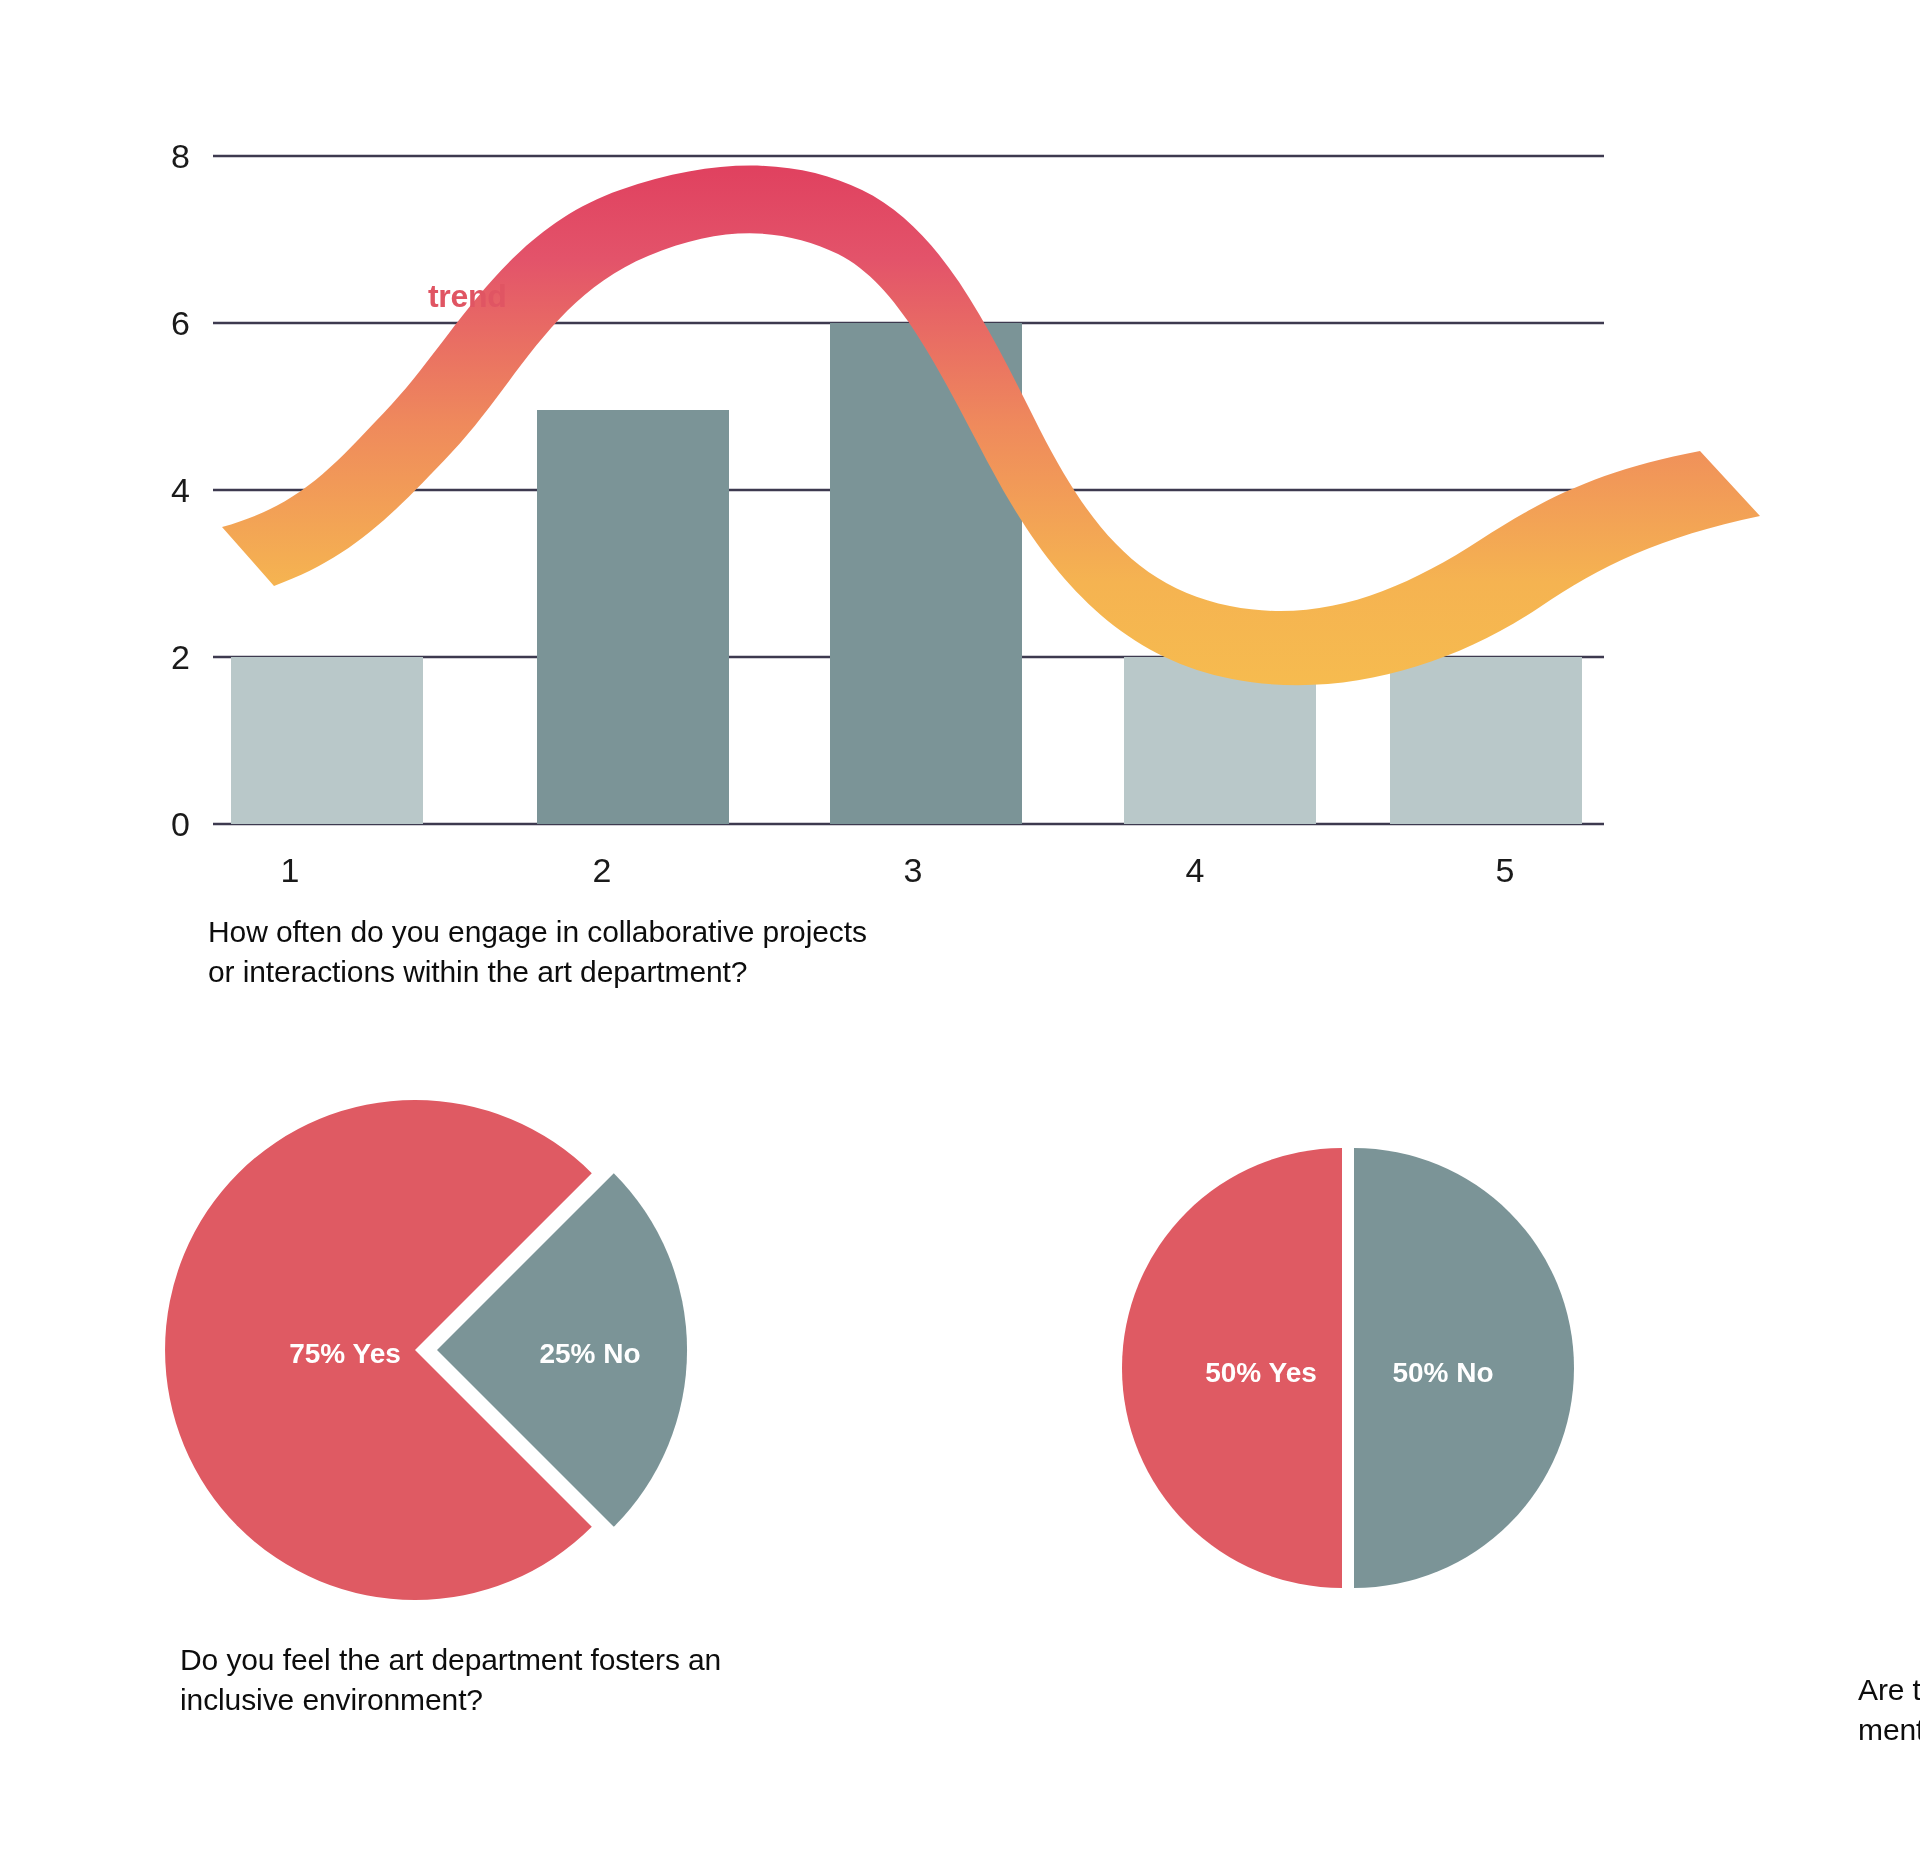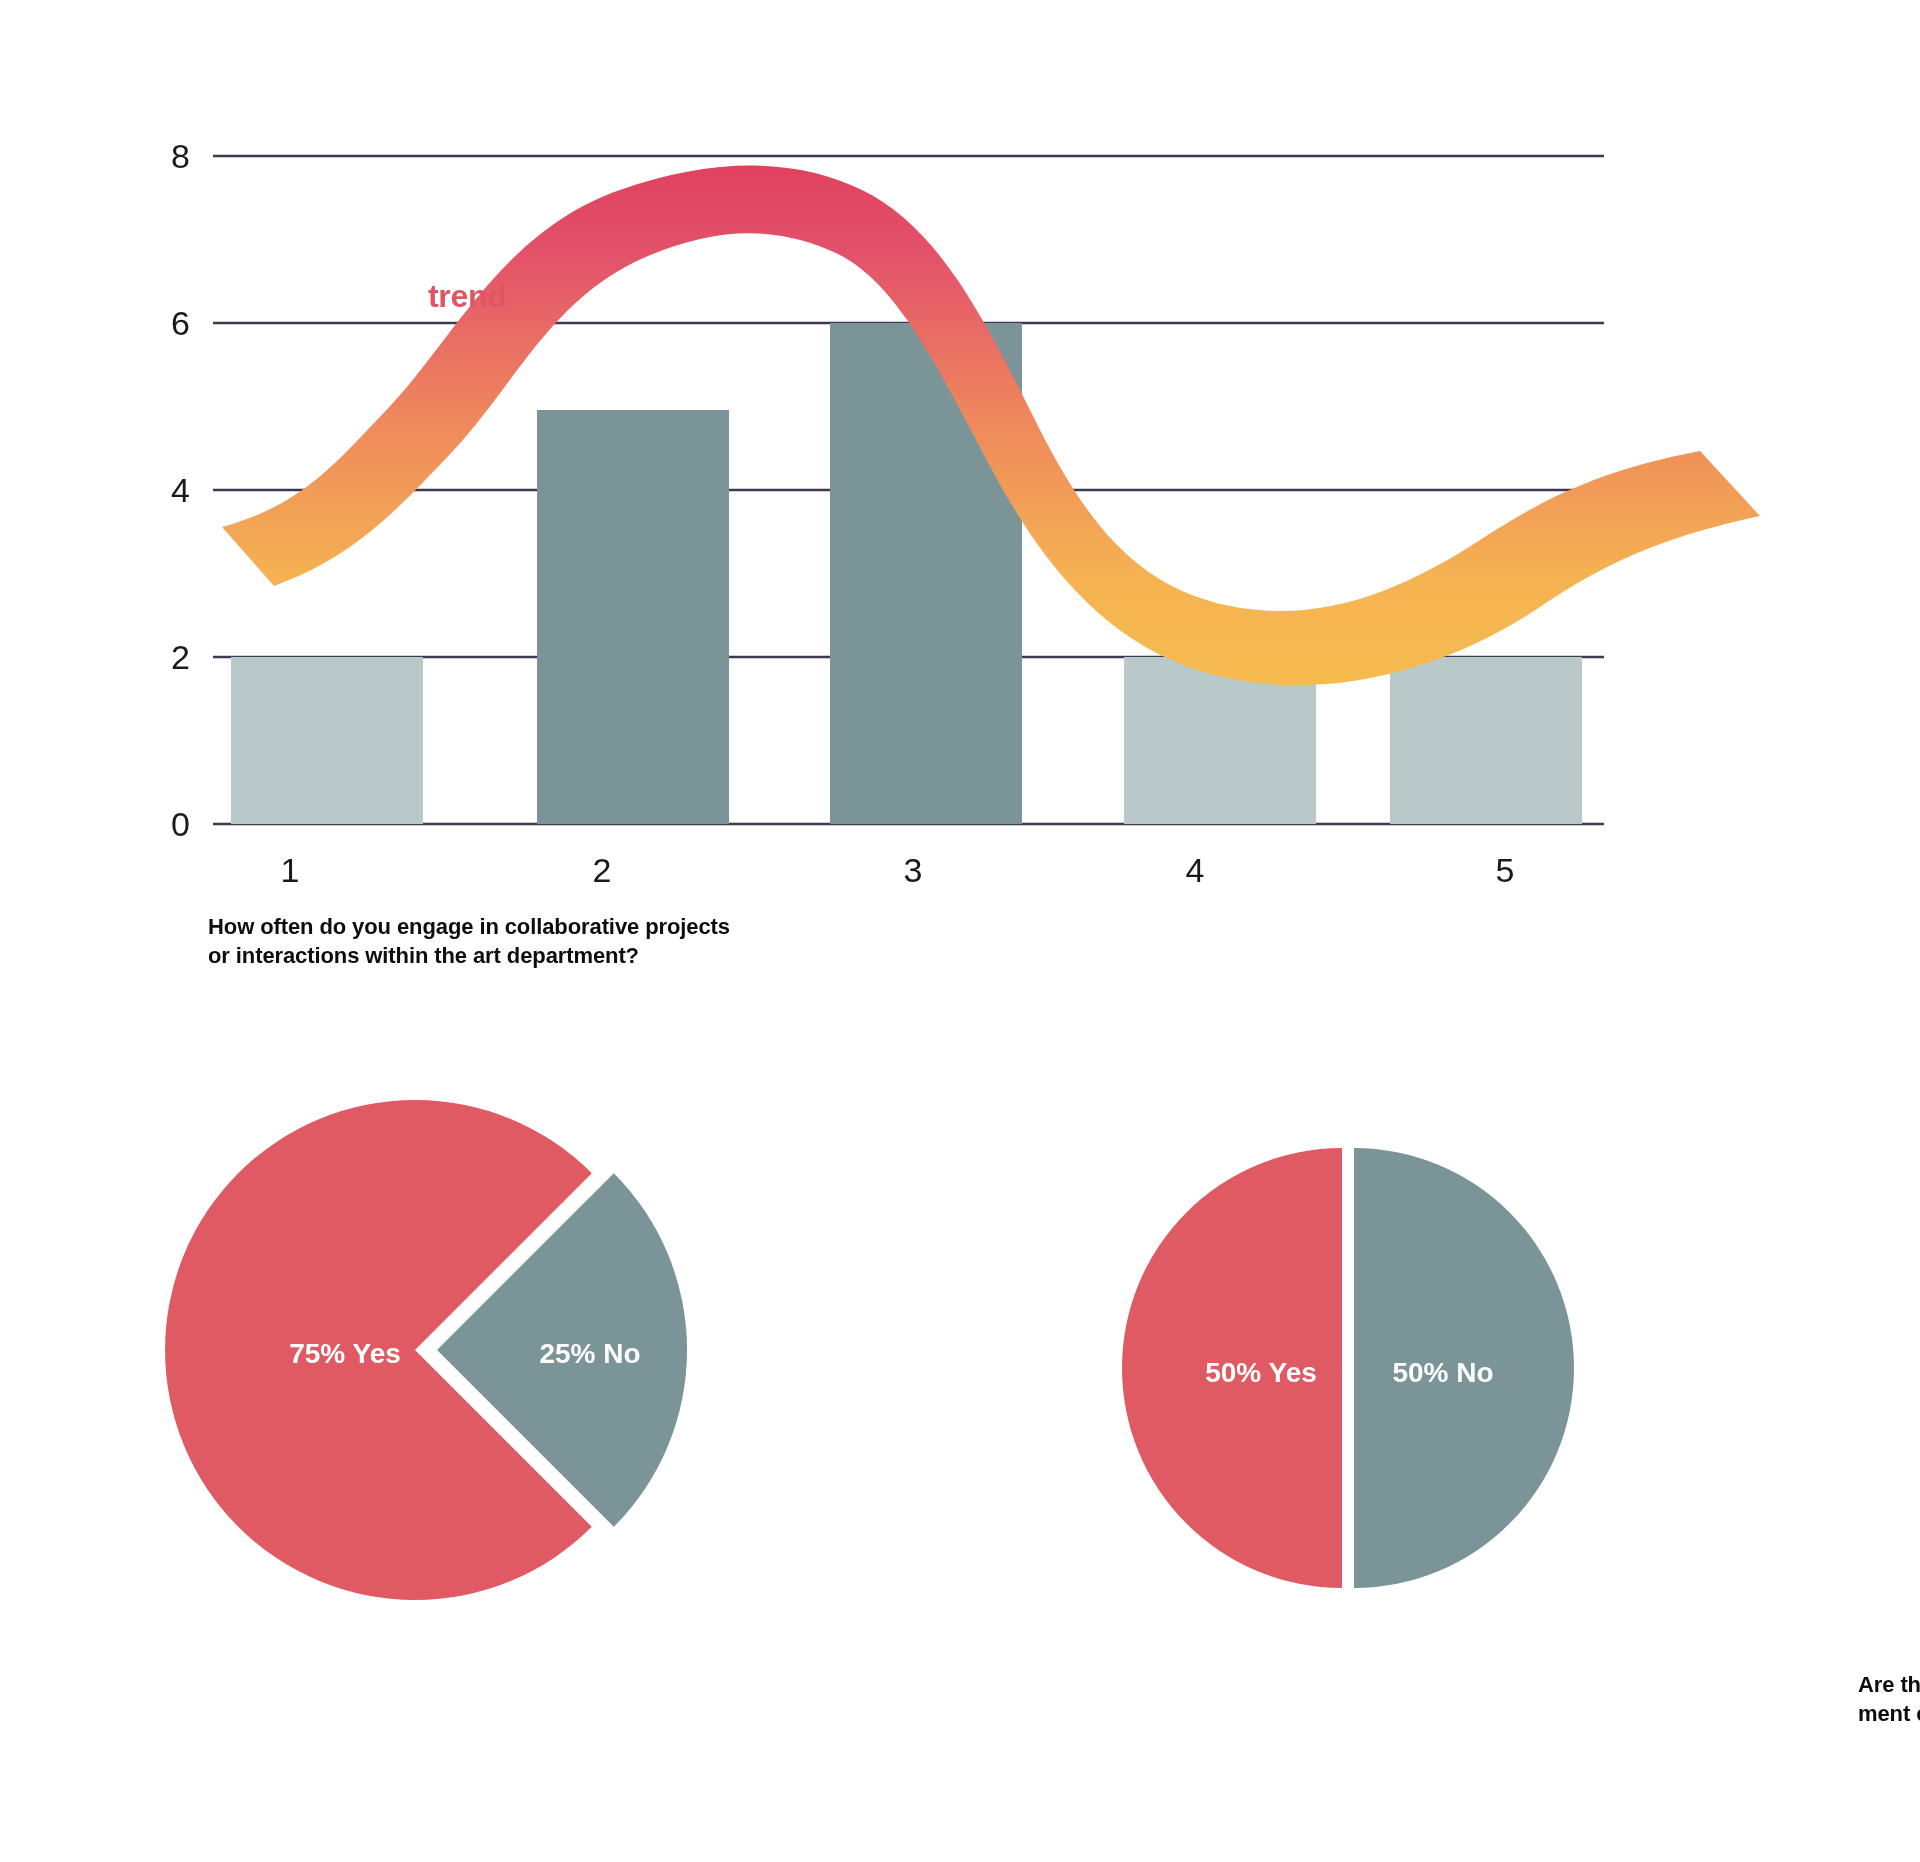--- a/index.html
+++ b/index.html
@@ -33,26 +33,25 @@
   }
 
   .barchart-svg {
     position: absolute;
     left: 0;
     top: 0;
   }
 
   .caption {
     font-family: "Liberation Sans", sans-serif;
-    font-size: 22px;
+    font-size: 30px;
     line-height: 1.33;
     color: #0d0d0d;
     letter-spacing: -0.1px;
     white-space: pre-line;
-    font-weight: bold;
   }
 
   .caption-bar {
     position: absolute;
     left: 208px;
     top: 912px;
     width: 860px;
   }
 
   
@@ -205,20 +204,22 @@
 
       <path fill="#df5a63" d="M 265,270 L 441.8,93.2 A 250,250 0 1 0 441.8,446.8 Z"></path>
 
       <g transform="translate(22,0)">
         <path fill="#7b9497" d="M 265,270 L 441.8,446.8 A 250,250 0 0 0 441.8,93.2 Z"></path>
       </g>
       <text class="pie-label" x="195" y="283" text-anchor="middle">75% Yes</text>
       <text class="pie-label" x="440" y="283" text-anchor="middle">25% No</text>
     </svg>
 
+    <div class="caption caption-pie-left">Do you feel the art department fosters an
+inclusive environment?</div>
   </div>
 
   <div class="pie-block-right">
     <svg class="pie-svg-right" width="800" height="540" viewBox="0 0 800 540">
 
       <g transform="translate(-6,0)">
         <path fill="#df5a63" d="M 400,50 L 400,490 A 220,220 0 0 1 400,50 Z"></path>
       </g>
 
       <g transform="translate(6,0)">

